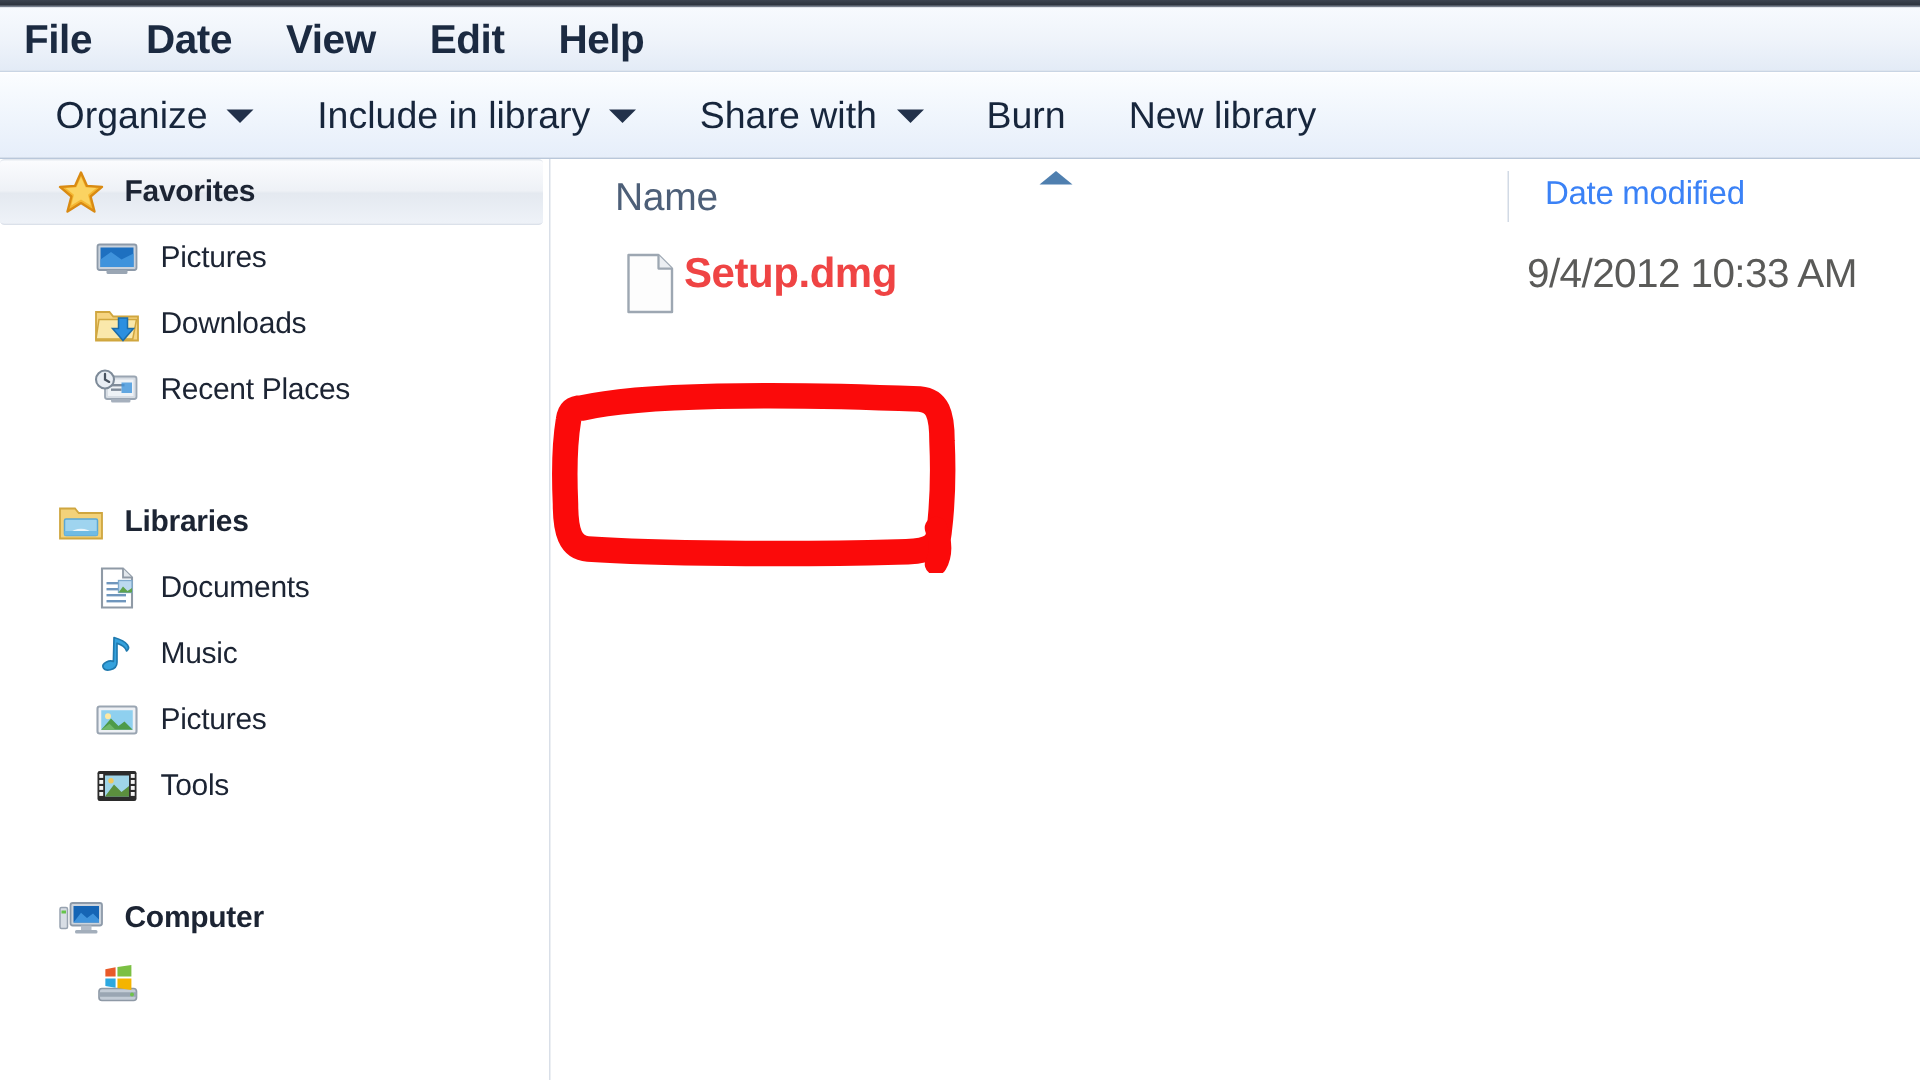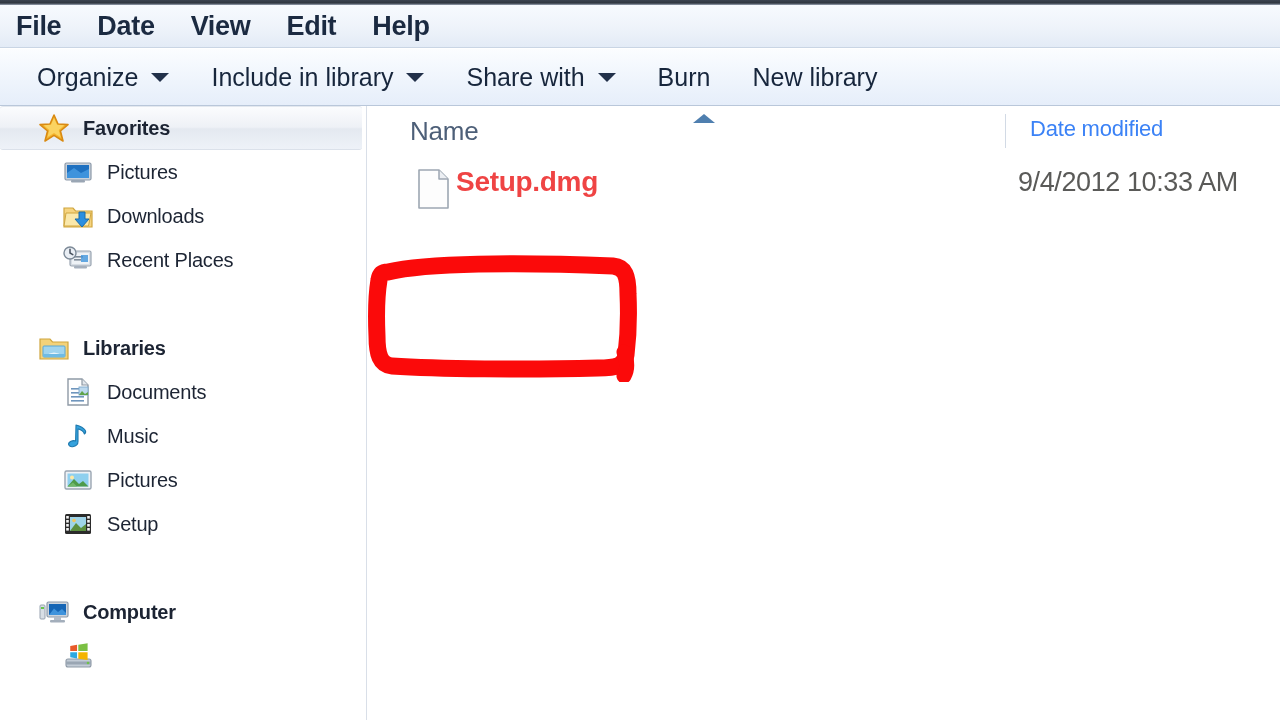--- a/index.html
+++ b/index.html
@@ -359,21 +359,21 @@
               <rect x="4.2" y="12" width="2.6" height="2.6"></rect>
               <rect x="4.2" y="16" width="2.6" height="2.6"></rect>
               <rect x="4.2" y="20" width="2.6" height="2.6"></rect>
               <rect x="25.2" y="8" width="2.6" height="2.6"></rect>
               <rect x="25.2" y="12" width="2.6" height="2.6"></rect>
               <rect x="25.2" y="16" width="2.6" height="2.6"></rect>
               <rect x="25.2" y="20" width="2.6" height="2.6"></rect>
             </g>
           </svg>
         </span>
-        <span class="nav-label">Setup</span>
+        <span class="nav-label">Tools</span>
       </div>
 
       <div class="spacer-gap"></div>
 
       <div class="nav-row root">
         <span class="nav-icon">
           <svg width="32" height="32" viewBox="0 0 32 32">
             <rect x="2" y="9" width="5" height="14" rx="1" fill="#d8dee5" stroke="#98a3b0" stroke-width="1"></rect>
             <rect x="3" y="11" width="3" height="2" fill="#66c44a"></rect>
             <rect x="9" y="6" width="21" height="15" rx="1.5" fill="#ccd4dd" stroke="#8d9aa9" stroke-width="1.2"></rect>

